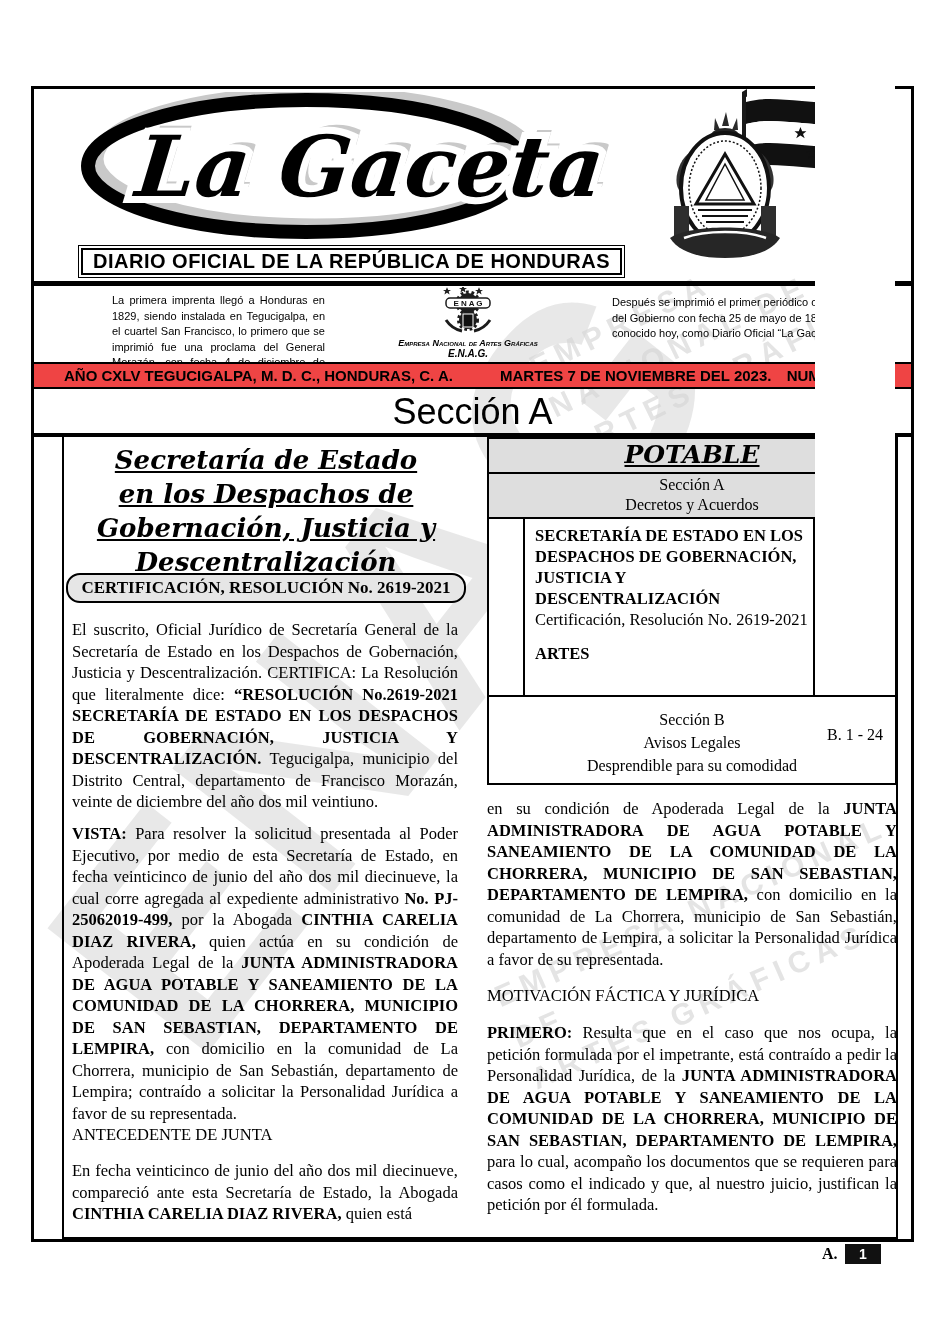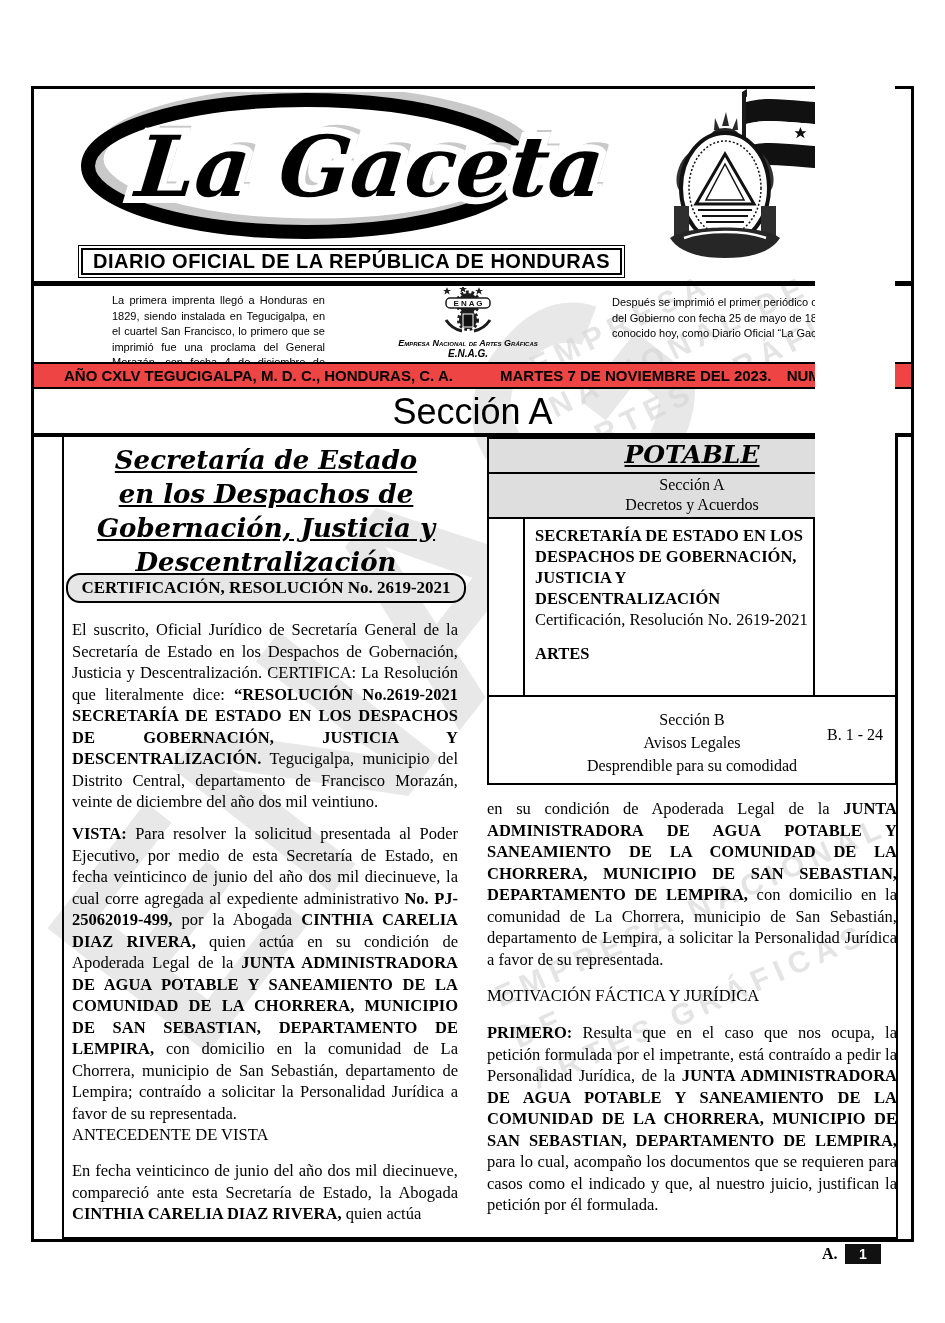--- a/index.html
+++ b/index.html
@@ -185,24 +185,24 @@
   </div>
 
   <div class="abs lc body-par just z1" style="top:619px;">
     <span>El suscrito, Oficial Jurídico de Secretaría General de la Secretaría de Estado en los Despachos de Gobernación, Justicia y Descentralización. CERTIFICA: La Resolución que literalmente dice: </span><span class="b">“RESOLUCIÓN No.2619-2021 SECRETARÍA DE ESTADO EN LOS DESPACHOS DE GOBERNACIÓN, JUSTICIA Y DESCENTRALIZACIÓN.</span><span> Tegucigalpa, municipio del Distrito Central, departamento de Francisco Morazán, veinte de diciembre del año dos mil veintiuno.</span>
   </div>
 
   <div class="abs lc body-par just z1" style="top:823px;">
     <span class="b">VISTA: </span><span>Para resolver la solicitud presentada al Poder Ejecutivo, por medio de esta Secretaría de Estado, en fecha veinticinco de junio del año dos mil diecinueve, la cual corre agregada al expediente administrativo </span><span class="b">No. PJ-25062019-499,</span><span> por la Abogada </span><span class="b">CINTHIA CARELIA DIAZ RIVERA,</span><span> quien actúa en su condición de Apoderada Legal de la </span><span class="b">JUNTA ADMINISTRADORA DE AGUA POTABLE Y SANEAMIENTO DE LA COMUNIDAD DE LA CHORRERA, MUNICIPIO DE SAN SEBASTIAN, DEPARTAMENTO DE LEMPIRA,</span><span> con domicilio en la comunidad de La Chorrera, municipio de San Sebastián, departamento de Lempira; contraído a solicitar la Personalidad Jurídica a favor de su representada.</span>
   </div>
 
-  <div class="abs lc center-head z1" style="top:1125px;">ANTECEDENTE DE VISTA</div>
+  <div class="abs lc center-head z1" style="top:1125px;">ANTECEDENTE DE JUNTA</div>
 
   <div class="abs lc body-par just z1" style="top:1160px;">
-    <span>En fecha veinticinco de junio del año dos mil diecinueve, compareció ante esta Secretaría de Estado, la Abogada </span><span class="b">CINTHIA CARELIA DIAZ RIVERA,</span><span> quien actúa</span>
+    <span>En fecha veinticinco de junio del año dos mil diecinueve, compareció ante esta Secretaría de Estado, la Abogada </span><span class="b">CINTHIA CARELIA DIAZ RIVERA,</span><span> quien está</span>
   </div>
 
   <div class="abs sumario z1">
     <div class="sum-head">
       <span>POTABLE</span>
     </div>
     <div class="sum-sub">
       <div>Sección A</div>
       <div>Decretos y Acuerdos</div>
     </div>

